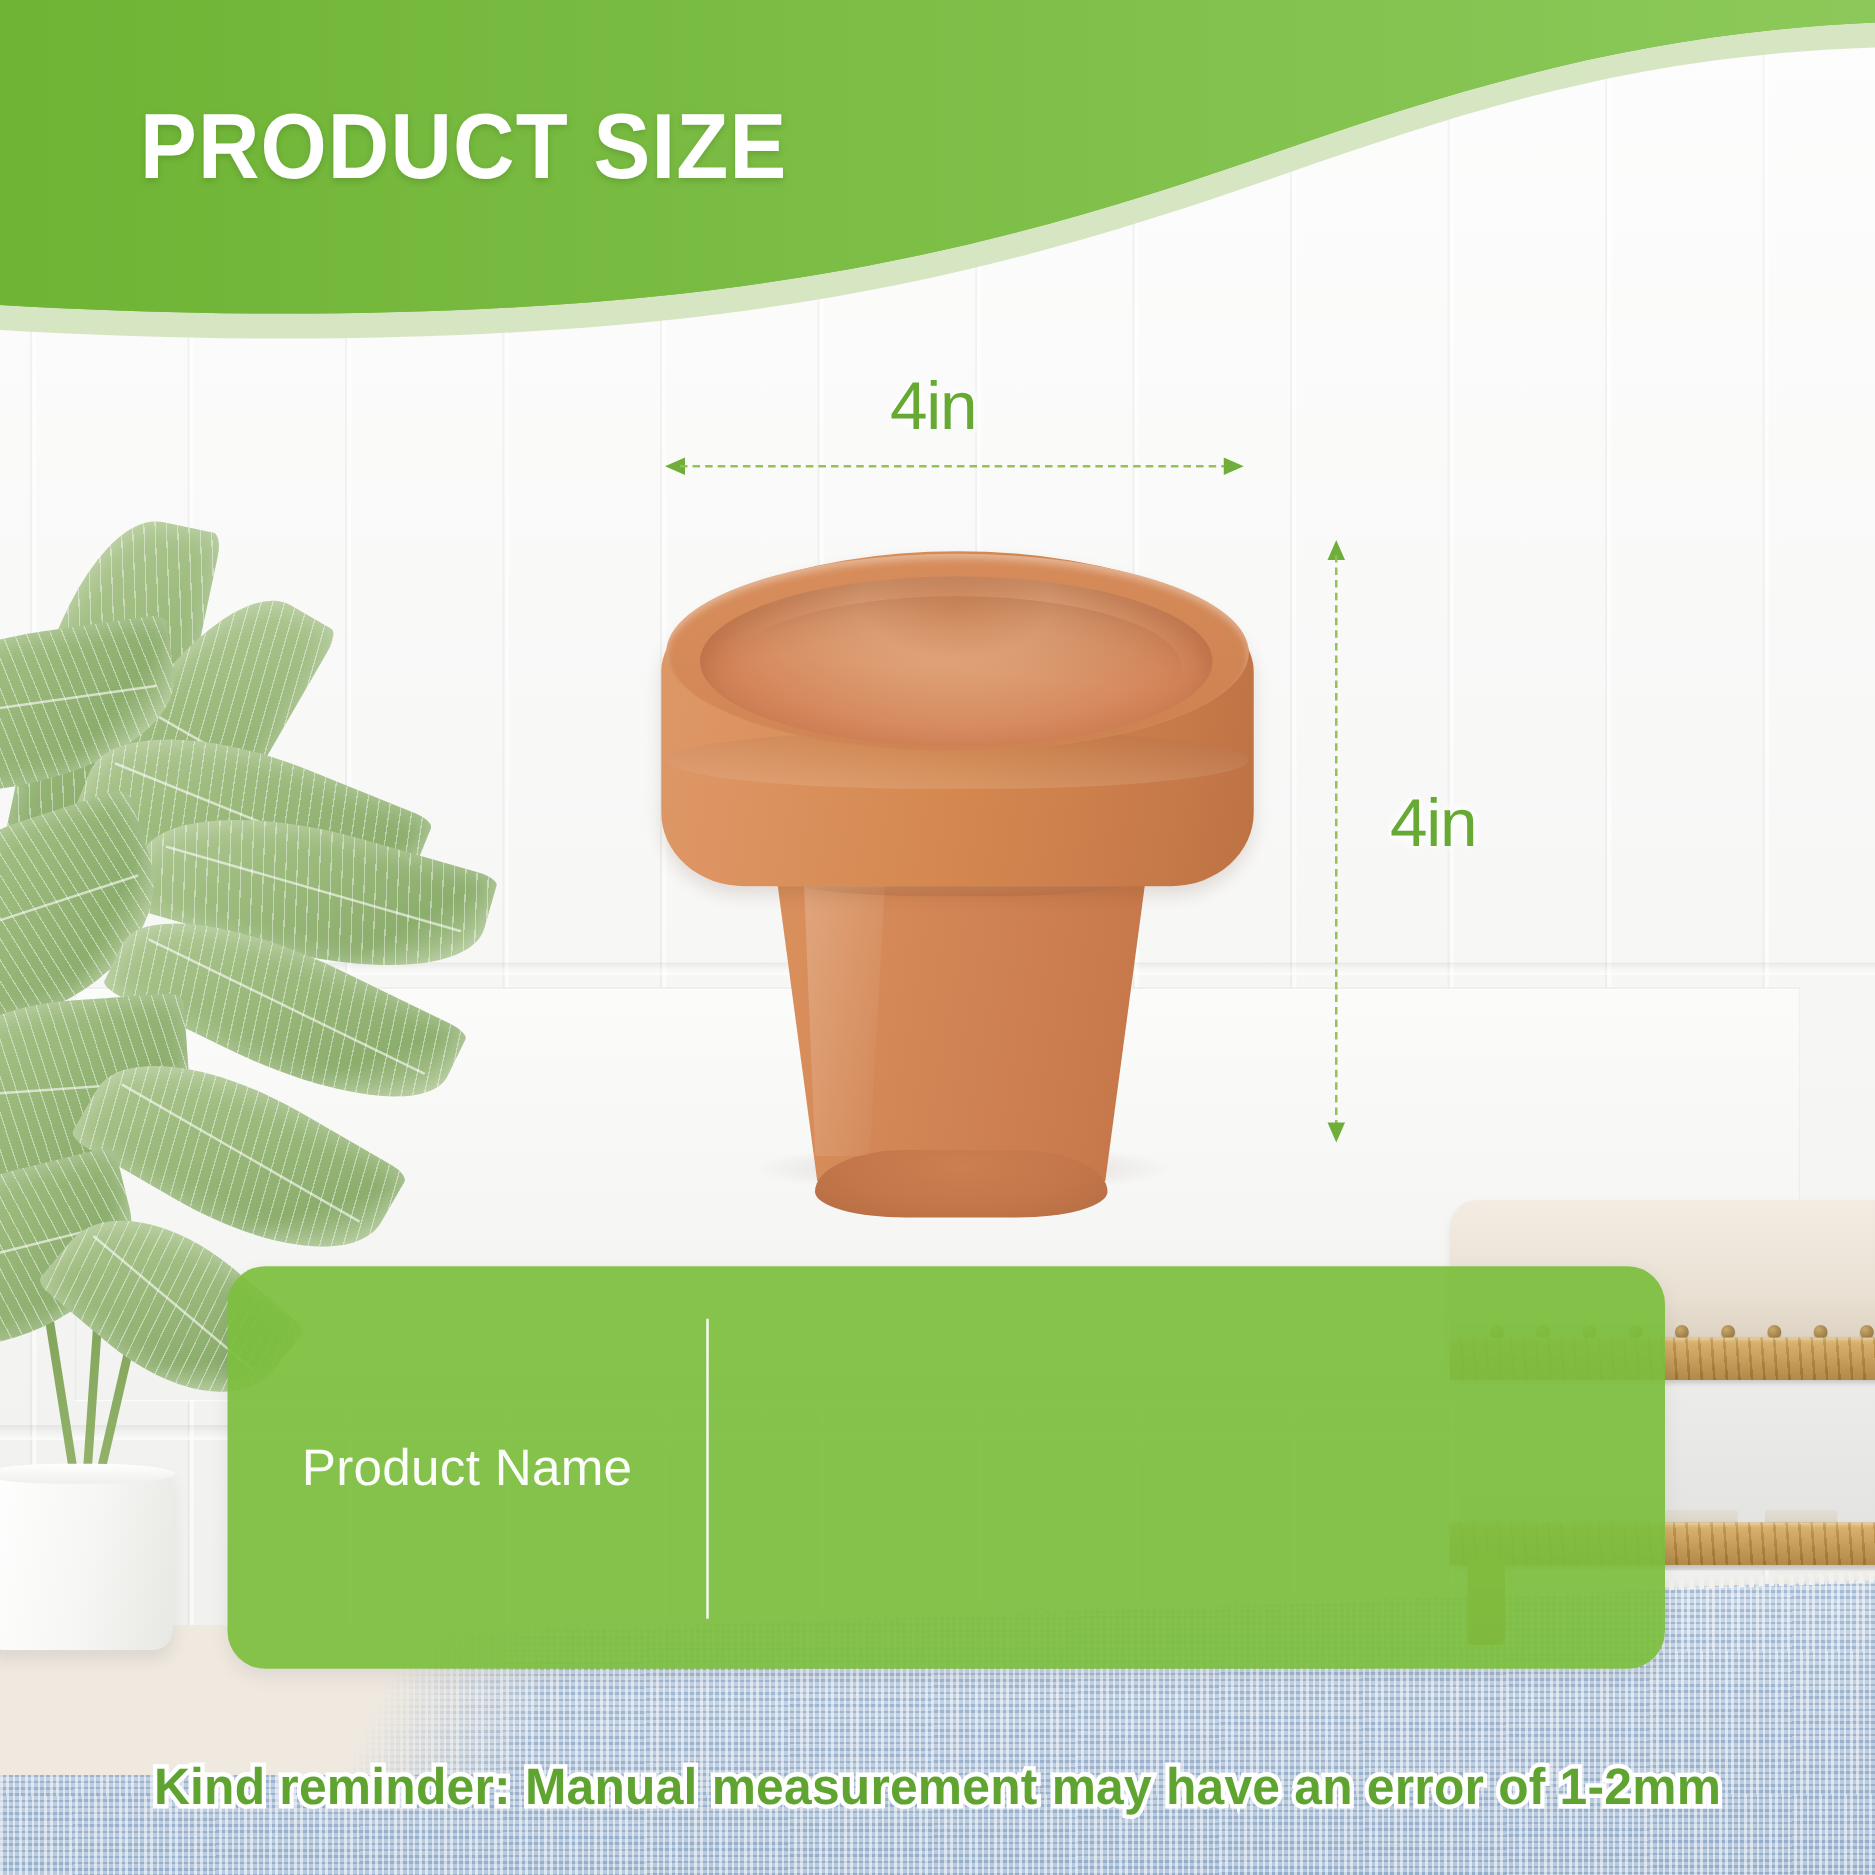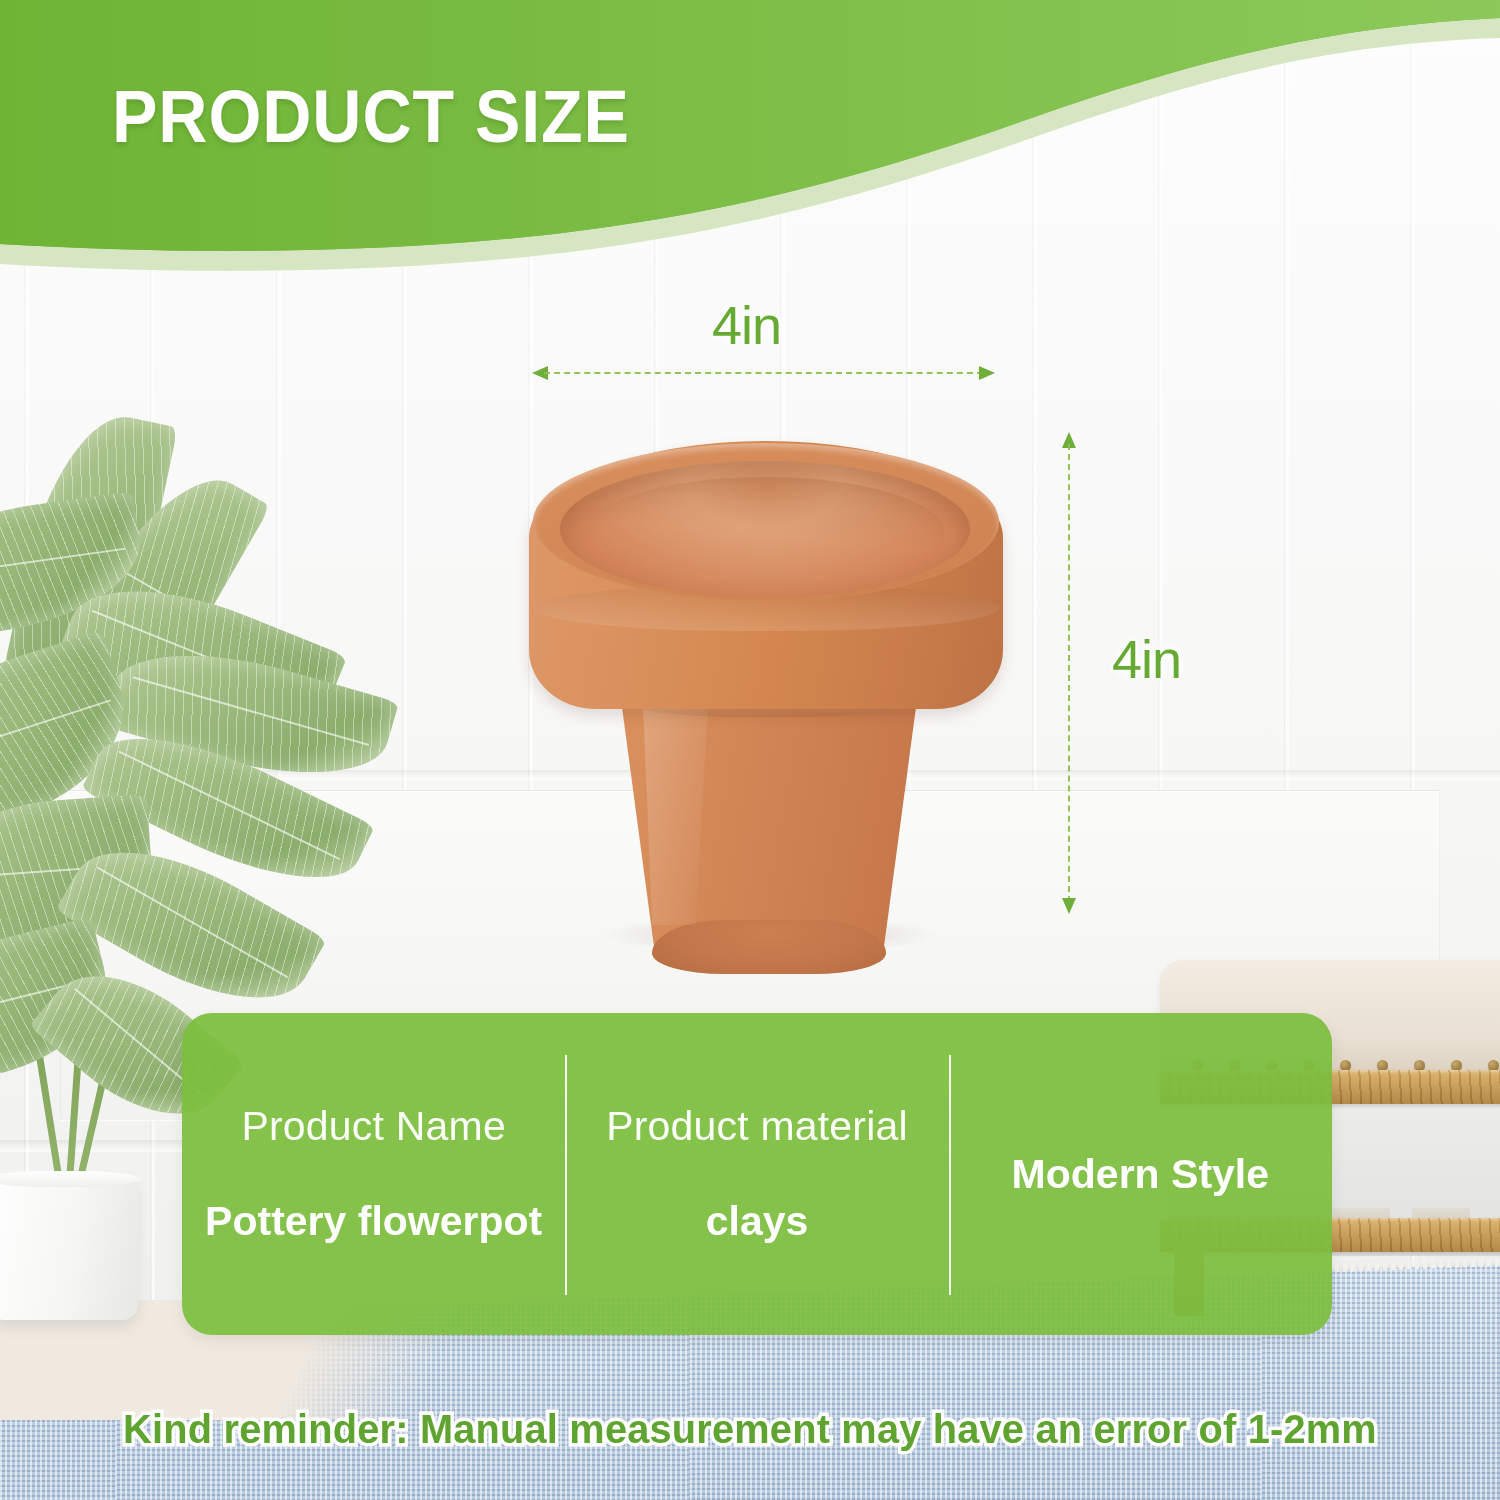--- a/index.html
+++ b/index.html
@@ -398,27 +398,21 @@
       </defs>
       <path d="M0,0 H1500 V18 C1320,26 1180,66 1020,122 C860,178 700,224 470,242 C300,255 140,252 0,244 Z" fill="url(#bgrad)"></path>
     </svg>
     <div class="banner-title">PRODUCT SIZE</div>
   </div>
 
   <div class="spec">
     <div class="spec-grid">
       <div class="spec-col">
         <div class="spec-head">Product Name</div>
-        <div class="spec-val">Pottery flowerpot</div>
       </div>
       <div class="spec-col">
-        <div class="spec-head">Product material</div>
-        <div class="spec-val">clays</div>
-      </div>
-      <div class="spec-col">
-        <div class="spec-val">Modern Style</div>
       </div>
     </div>
   </div>
 
   <div class="reminder">Kind reminder: Manual measurement may have an error of 1-2mm</div>
 
 </div>
 
 </body></html>

